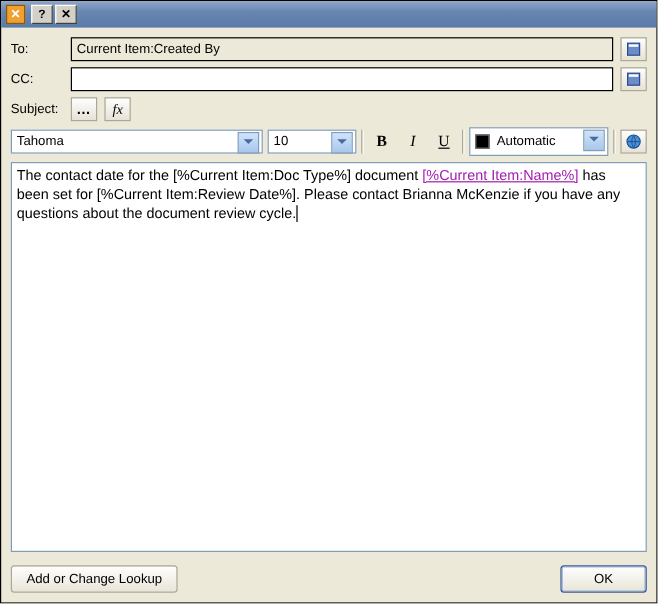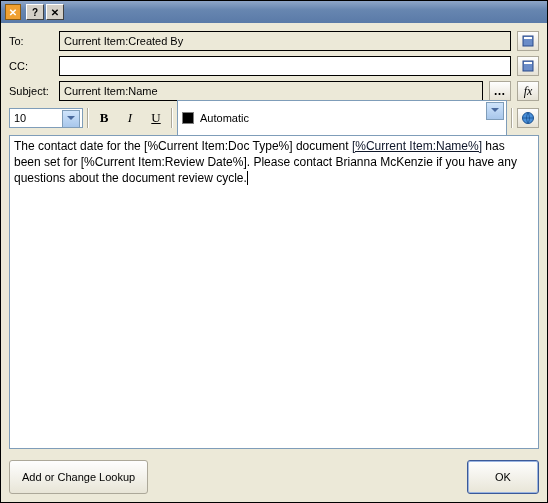--- a/index.html
+++ b/index.html
@@ -116,21 +116,21 @@
     width: 22px; height: 20px;
     border: 1px solid #ece9d8;
     display: flex; align-items: center; justify-content: center;
     font-family: "Times New Roman", serif;
     font-size: 13px;
   }
   .fmt-btn.i { font-style: italic; }
   .fmt-btn.u { text-decoration: underline; }
   .color-sel {
     flex: 1;
-    height: 36px;
+    height: 24px;
     border: 1px solid #7f9db9;
     background: #fff;
     display: flex; align-items: center;
     padding-left: 4px;
     gap: 6px;
     position: relative;
   }
   .color-sel::after {
     content: "";
     position: absolute;
@@ -152,30 +152,30 @@
   .body-area {
     flex: 1;
     background: #fff;
     border: 1px solid #7f9db9;
     padding: 2px 4px;
     font-family: Tahoma, sans-serif;
     font-size: 12px;
     line-height: 1.35;
     overflow: hidden;
   }
-  .body-area a { color: #0f172a; }
+  .body-area a { color: #a21caf; }
   .cursor { border-right: 1px solid #000; animation: blink 1s step-end infinite; }
   @keyframes blink { 50% { border-color: transparent; } }
   .bottom-row {
     display: flex; gap: 6px;
     padding-top: 6px;
     align-items: center;
   }
   .btn {
-    height: 34px;
+    height: 23px;
     padding: 0 12px;
     background: linear-gradient(#fefefe,#e8e5d7);
     border: 1px solid #aca899;
     border-radius: 3px;
     display: flex; align-items: center; justify-content: center;
     font-family: Tahoma, sans-serif;
     font-size: 11px;
   }
   .btn.default { border: 1px solid #3b5998; box-shadow: inset 0 0 0 1px #99b4e1; }
   .spacer { flex: 1; }
@@ -213,28 +213,31 @@
       <div class="icon-btn">
         <svg width="14" height="14" viewBox="0 0 14 14">
             <rect x="2" y="2" width="10" height="10" fill="#6a8cc8" stroke="#2a4a8a"></rect>
             <rect x="3" y="3" width="8" height="2" fill="#fff"></rect>
           </svg>
       </div>
     </div>
 
     <div class="row">
       <div class="label">Subject:</div>
-      <div class="field greyfield">Current Item:Name</div>
       <div class="icon-btn" style="font-weight:bold;letter-spacing:1px;">…</div>
       <div class="icon-btn" style="font-style:italic;font-family:serif;">
         <span>fx</span>
       </div>
     </div>
 
     <div class="toolbar-row">
+      <div class="select font-select">
+        <span>Tahoma</span>
+        <span class="arrow"></span>
+      </div>
       <div class="select size-select">
         <span>10</span>
         <span class="arrow"></span>
       </div>
       <div class="divider"></div>
       <div class="fmt-btn" style="font-weight:bold;">B</div>
       <div class="fmt-btn i">I</div>
       <div class="fmt-btn u">U</div>
       <div class="divider"></div>
       <div class="color-sel">

